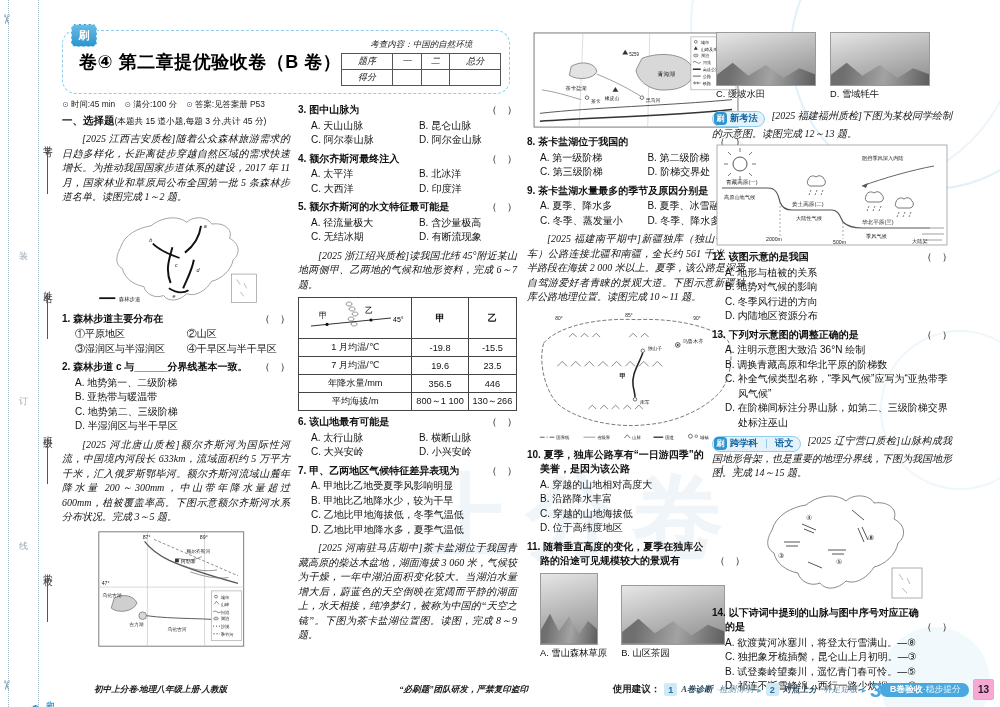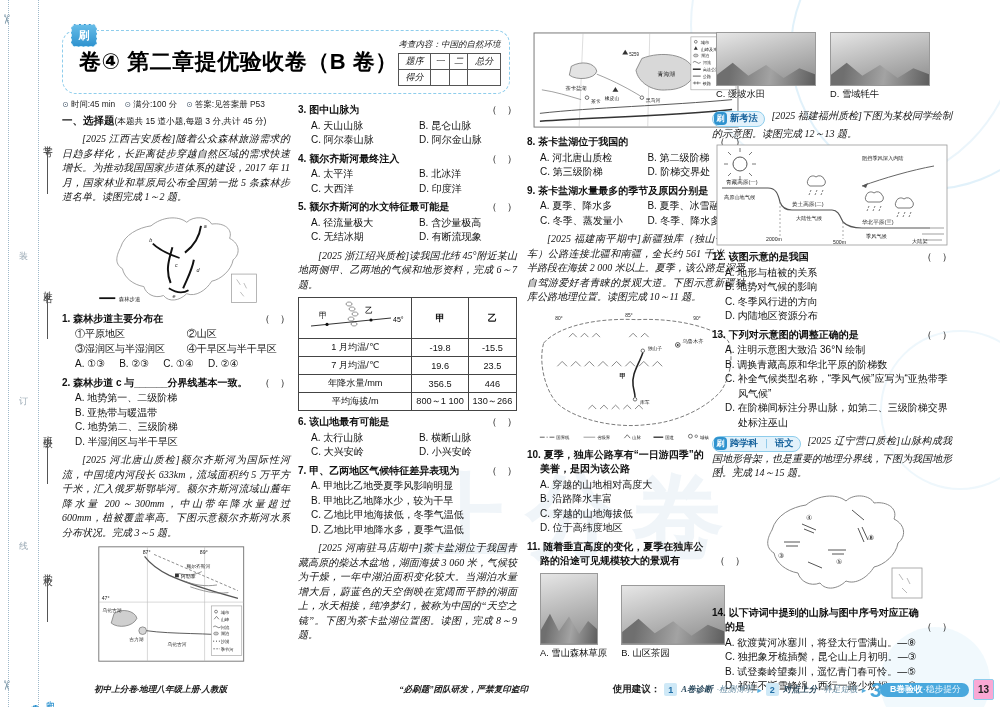--- a/index.html
+++ b/index.html
@@ -29,21 +29,21 @@
   .brand { position:absolute; left:26px; bottom:10px; display:flex; align-items:flex-start; gap:1px; }
   .brand .b2 { writing-mode:vertical-rl; text-orientation:upright; font-weight:800; font-size:13px; color:#2f93cf; letter-spacing:1px;}
   .brand .b1 { writing-mode:vertical-rl; text-orientation:upright; font-size:8.5px; color:#2f93cf; }
   
   .hbox { position:absolute; left:62px; top:30px; width:448px; height:64px;
           border:1.6px dashed #8ecdec; border-radius:14px; background:#fff;
           display:flex; align-items:center; padding:4px 8px 4px 16px; z-index:2;}
   .htab { position:absolute; left:8px; top:-7px; width:26px; height:23px; border-radius:5px;
           background:linear-gradient(#66bce8,#2f93cf); color:#fff; font-size:11px; font-weight:700;
           display:flex; align-items:center; justify-content:center; border:1px dashed #cfeaf8;}
-  .htitle { font-size:22px; font-weight:800; letter-spacing:.5px; white-space:nowrap; color:#000;}
+  .htitle { font-size:18px; font-weight:800; letter-spacing:.5px; white-space:nowrap; color:#000;}
   .hscore { margin-left:auto; width:176px; }
   .hscope { font-family:"Liberation Serif","DejaVu Serif",serif; font-style:italic; font-size:8.5px;
             text-align:center; margin-bottom:2px; color:#222; }
   .stable { width:100%; border-collapse:collapse; }
   .stable td { border:1px solid #555; height:16px; text-align:center; font-size:9px;
                font-family:"Liberation Serif","DejaVu Serif",serif; font-style:italic; }
   
   .col { position:absolute; z-index:1; }
   .colA { left:62px;  top:99px; width:228px; }
   .colB { left:298px; top:99px; width:219px; }
@@ -199,26 +199,20 @@
     <path d="M168 80 l4 6 M176 84 l3 6 M172 94 l4 5" stroke="#999" stroke-width=".7" fill="none"></path>
   </svg>
 
   <div class="q">
     <div class="stem"><span>1.</span> <span>森林步道主要分布在</span><span class="mark">（　）</span></div>
     <div class="items2">
       <span>①平原地区</span>
       <span>②山区</span>
       <span>③湿润区与半湿润区</span>
       <span>④干旱区与半干旱区</span>
-    </div>
-    <div class="opts o4">
-      <span class="opt">A. ①③</span>
-      <span class="opt">B. ②③</span>
-      <span class="opt">C. ①④</span>
-      <span class="opt">D. ②④</span>
     </div>
   </div>
 
   <div class="q">
     <div class="stem"><span>2.</span> <span>森林步道 c 与______分界线基本一致。</span><span class="mark">（　）</span></div>
     <div class="opts">
       <span class="opt">A. 地势第一、二级阶梯</span>
       <span class="opt">B. 亚热带与暖温带</span>
       <span class="opt">C. 地势第二、三级阶梯</span>
       <span class="opt">D. 半湿润区与半干旱区</span>
@@ -393,21 +387,21 @@
       <path d="M164 46 h8" stroke="#333" stroke-width=".8"></path>
         <text x="174" y="48">公路</text>
       <path d="M164 53 h8 M166 51.5 v3 M169 51.5 v3" stroke="#333" stroke-width=".6"></path>
         <text x="174" y="55">铁路</text>
     </g>
   </svg>
 
   <div class="q">
     <div class="stem"><span>8.</span> <span>茶卡盐湖位于我国的</span><span class="mark">（　）</span></div>
     <div class="opts o2">
-      <span class="opt">A. 河北唐山质检</span>
+      <span class="opt">A. 第一级阶梯</span>
       <span class="opt">B. 第二级阶梯</span>
       <span class="opt">C. 第三级阶梯</span>
       <span class="opt">D. 阶梯交界处</span>
     </div>
   </div>
   <div class="q">
     <div class="stem"><span>9.</span> <span>茶卡盐湖水量最多的季节及原因分别是</span><span class="mark">（　）</span></div>
     <div class="opts o2">
       <span class="opt">A. 夏季、降水多</span>
       <span class="opt">B. 夏季、冰雪融水多</span>

